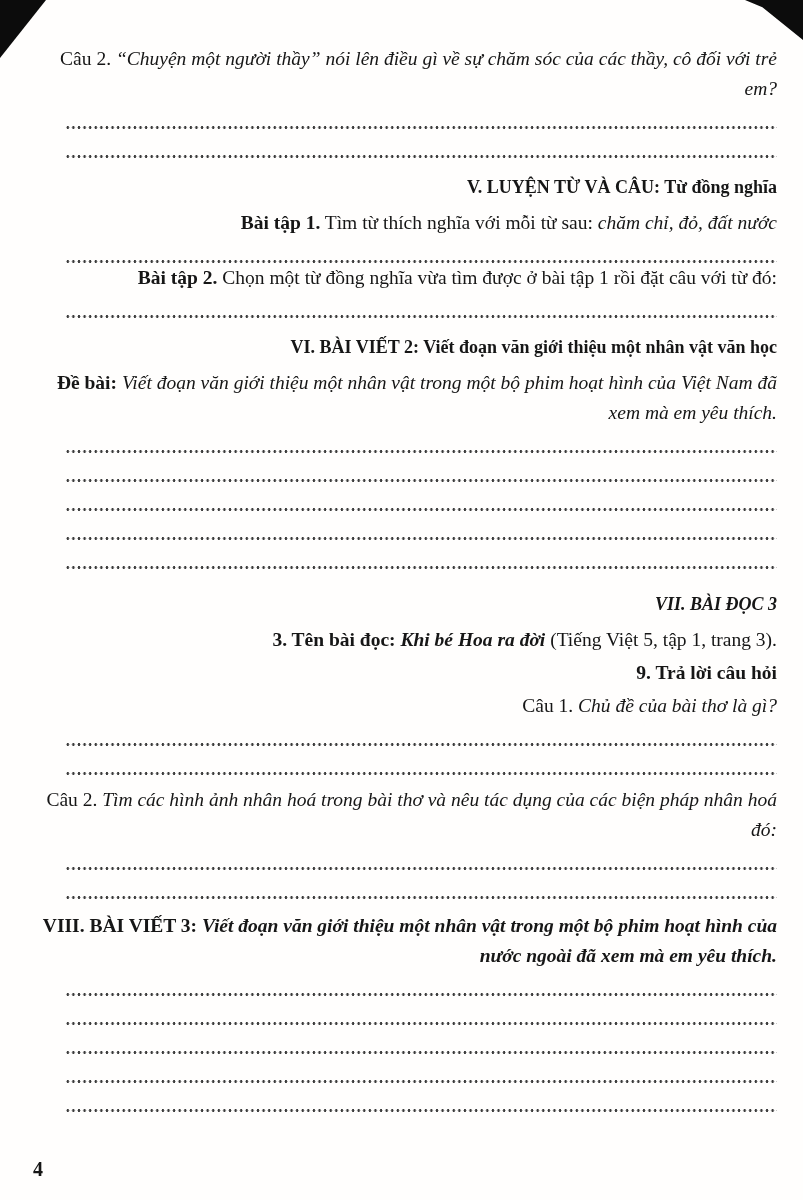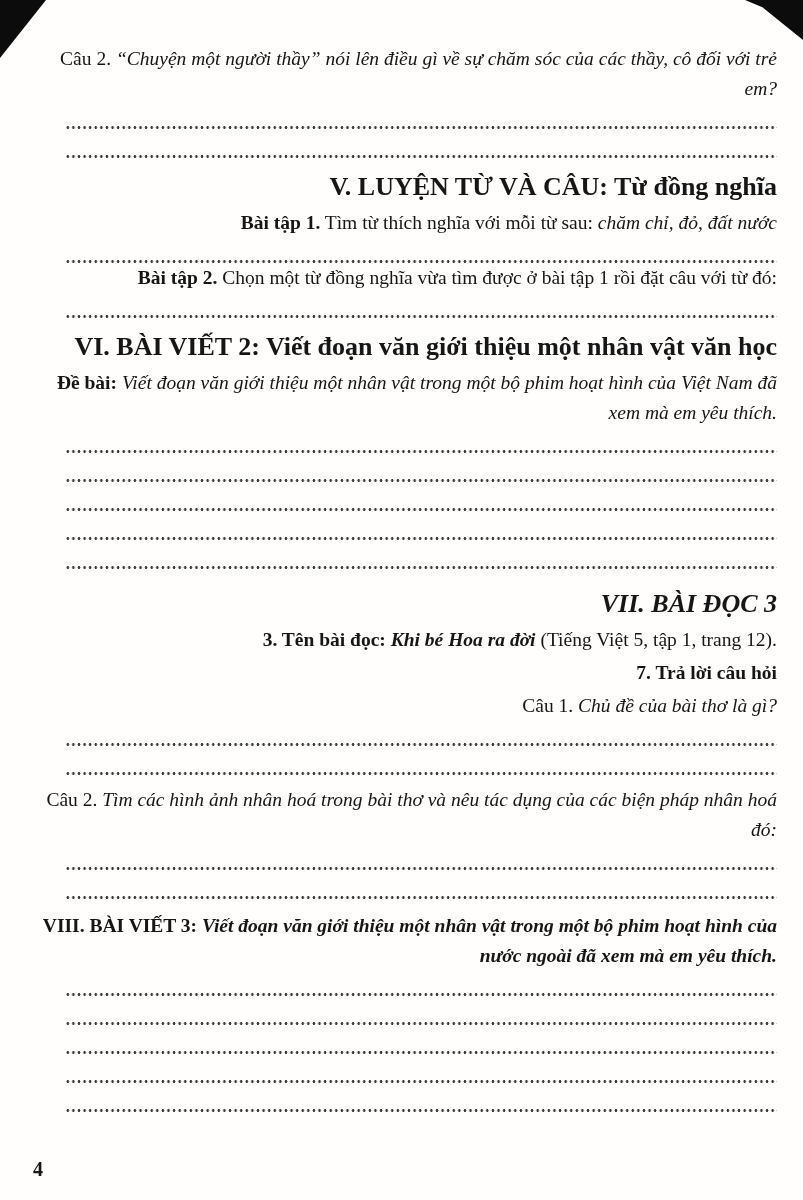--- a/index.html
+++ b/index.html
@@ -21,21 +21,21 @@
   .corner-tr{
     position:absolute;top:0;right:0;width:58px;height:40px;
     background:#0c0c0c;
     clip-path:polygon(0 0,100% 0,100% 100%,30% 18%);
   }
   .content{
     position:absolute;left:37px;top:44px;width:740px;
   }
   p{margin:0 0 3px 0;text-align:right;}
   .hang{padding-left:31px;text-indent:-31px;}
-  .sec{font-weight:bold;font-size:26px;margin:14px 0 6px 0;}
+  .sec{font-weight:bold;font-size:18px;margin:14px 0 6px 0;}
   .b{font-weight:bold;}
   .i{font-style:italic;}
   .bi{font-weight:bold;font-style:italic;}
   .dots{
     height:3px;
     margin:26px 0 0 28px;
     background-image:radial-gradient(circle, #3c3c3c 1.25px, rgba(0,0,0,0) 1.5px);
     background-size:5.6px 3px;
     background-repeat:repeat-x;
   }
@@ -71,22 +71,22 @@
 
     <p class="hang"><span class="b">Đề bài:</span><span class="i"> Viết đoạn văn giới thiệu một nhân vật trong một bộ phim hoạt hình của Việt Nam đã xem mà em yêu thích.</span></p>
     <div class="dots first"></div>
     <div class="dots"></div>
     <div class="dots"></div>
     <div class="dots"></div>
     <div class="dots"></div>
 
     <p class="sec" style="margin-top:20px;font-style:italic;">VII. BÀI ĐỌC 3</p>
 
-    <p><span class="b">3. Tên bài đọc: </span><span class="bi">Khi bé Hoa ra đời</span><span> (Tiếng Việt 5, tập 1, trang 12).</span></p>
-    <p class="b">7. Trả lời câu hỏi</p>
+    <p><span class="b">3. Tên bài đọc: </span><span class="bi">Khi bé Hoa ra đời</span><span> (Tiếng Việt 5, tập 1, trang 3).</span></p>
+    <p class="b">9. Trả lời câu hỏi</p>
 
     <p class="hang"><span>Câu 1.</span><span class="i"> Chủ đề của bài thơ là gì?</span></p>
     <div class="dots first"></div>
     <div class="dots"></div>
 
     <p class="hang" style="margin-top:10px;"><span>Câu 2.</span><span class="i"> Tìm các hình ảnh nhân hoá trong bài thơ và nêu tác dụng của các biện pháp nhân hoá đó:</span></p>
     <div class="dots first"></div>
     <div class="dots"></div>
 
     <p class="hang" style="margin-top:12px;"><span class="b">VIII. BÀI VIẾT 3:</span><span class="bi"> Viết đoạn văn giới thiệu một nhân vật trong một bộ phim hoạt hình của nước ngoài đã xem mà em yêu thích.</span></p>

